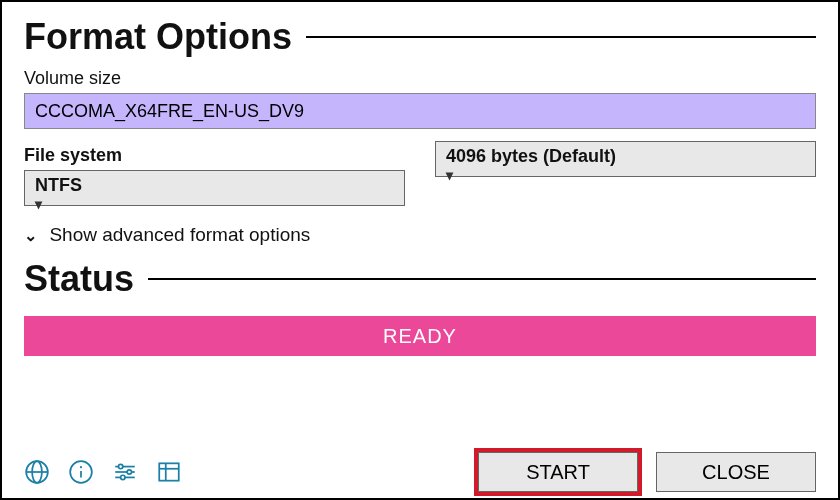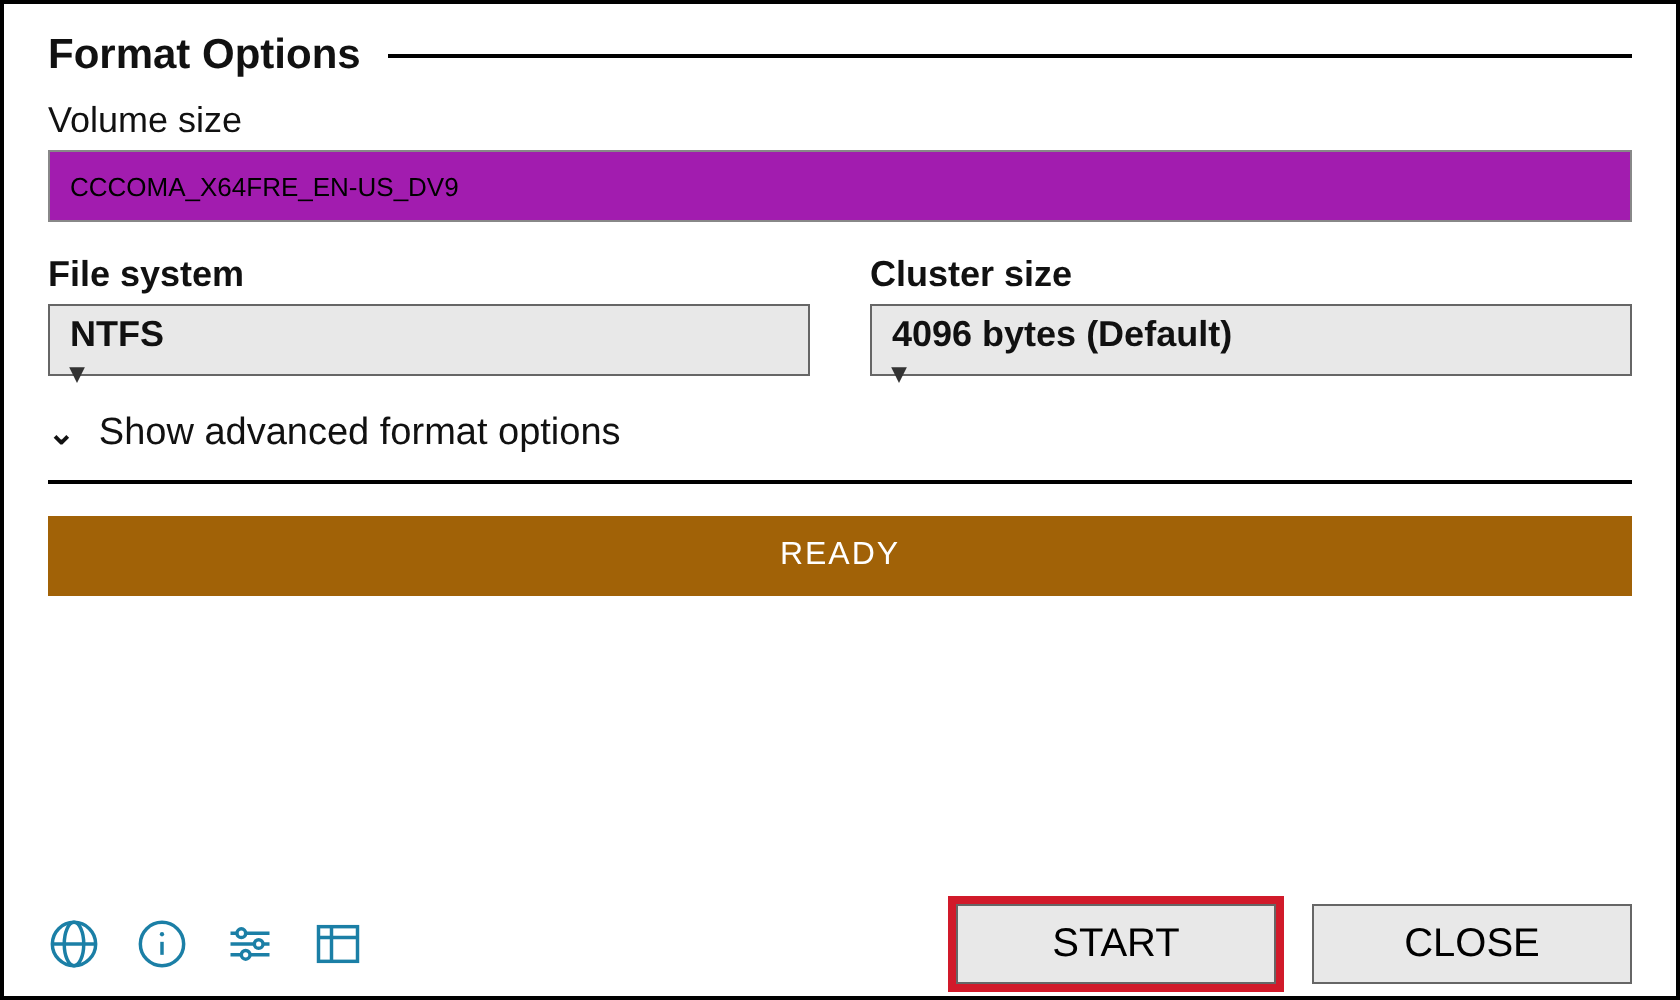--- a/index.html
+++ b/index.html
@@ -16,40 +16,40 @@
     padding: 14px 22px 18px 22px;
     position: relative;
   }
   .section-header {
     display: flex;
     align-items: center;
     gap: 14px;
     margin-bottom: 10px;
   }
   .section-title {
-    font-size: 21px;
+    font-size: 36px;
     font-weight: 600;
     white-space: nowrap;
   }
   .section-rule {
     flex: 1;
     height: 0;
     border-top: 2px solid #000;
   }
   .field-label {
     font-size: 18px;
     margin-bottom: 4px;
     margin-top: 4px;
   }
   .text-input {
     width: 100%;
     height: 36px;
     border: 1px solid #888;
-    background: #a21caf;
-    font-size: 13px;
+    background: #c4b5fd;
+    font-size: 18px;
     padding: 4px 10px;
     font-family: inherit;
   }
   .row-two {
     display: flex;
     gap: 30px;
     margin-top: 12px;
     font-weight: bold;
   }
   .col { flex: 1; }
@@ -80,23 +80,23 @@
     cursor: pointer;
   }
   .adv-toggle .chev {
     font-size: 16px;
     font-weight: 700;
   }
   .status-bar {
     width: 100%;
     height: 40px;
     margin-top: 16px;
-    background: #a16207;
+    background: #ec4899;
     color: #fff;
-    font-size: 16px;
+    font-size: 20px;
     letter-spacing: 1px;
     display: flex;
     align-items: center;
     justify-content: center;
   }
   .bottom-row {
     position: absolute;
     left: 22px;
     right: 22px;
     bottom: 6px;
@@ -151,36 +151,36 @@
   
   <div class="row-two">
     <div class="col">
       <div class="field-label">File system</div>
       <div class="select">
         <span>NTFS</span>
         <span class="chev">▾</span>
       </div>
     </div>
     <div class="col">
-      <div class="field-label">Cluster size</div>
       <div class="select">
         <span>4096 bytes (Default)</span>
         <span class="chev">▾</span>
       </div>
     </div>
   </div>
 
   
   <div class="adv-toggle">
     <span class="chev">⌄</span>
     <span>Show advanced format options</span>
   </div>
 
   
   <div class="section-header">
+    <div class="section-title">Status</div>
     <div class="section-rule"></div>
   </div>
 
   
   <div class="status-bar">
     <span>READY</span>
   </div>
 
   
   <div class="bottom-row">

